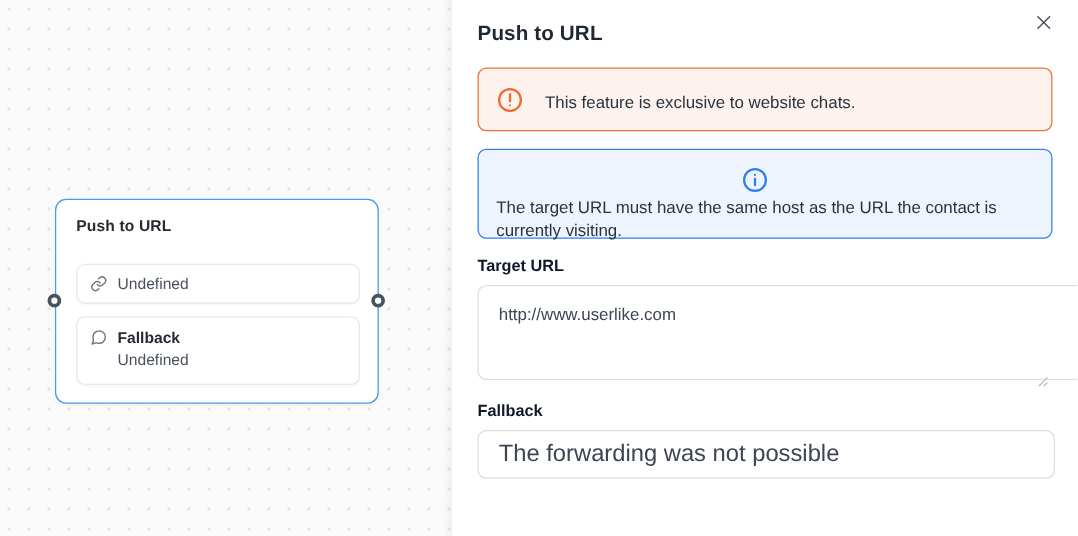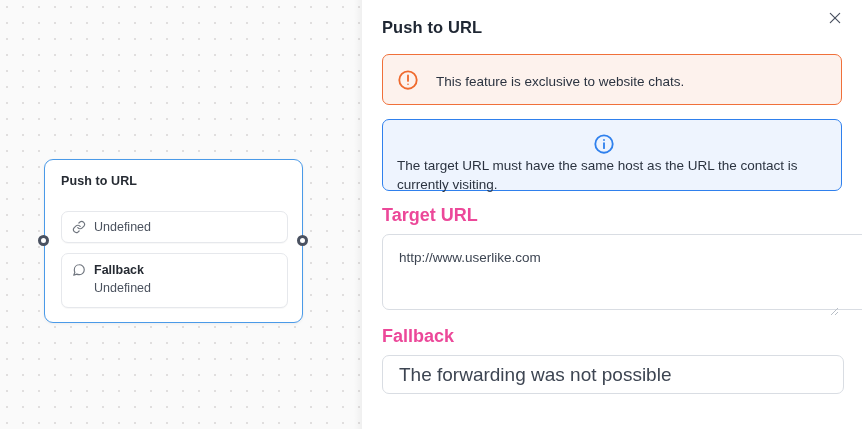--- a/index.html
+++ b/index.html
@@ -205,23 +205,23 @@
   #alert-info {
     background: #eef4fe;
     border: 1px solid #2f80ed;
     height: 72px;
     align-items: center;
     flex-direction: column;
   }
 
   
   .field-label {
-    font-size: 18px;
+    font-size: 13px;
     font-weight: bold;
-    color: #ec4899;
+    color: #0f172a;
     margin-bottom: 8px;
     margin-top: 12px;
   }
 
   .textarea-box {
     position: relative;
     width: 527px;
     height: 76px;
     border: 1px solid #d9dde3;
     border-radius: 7px;

